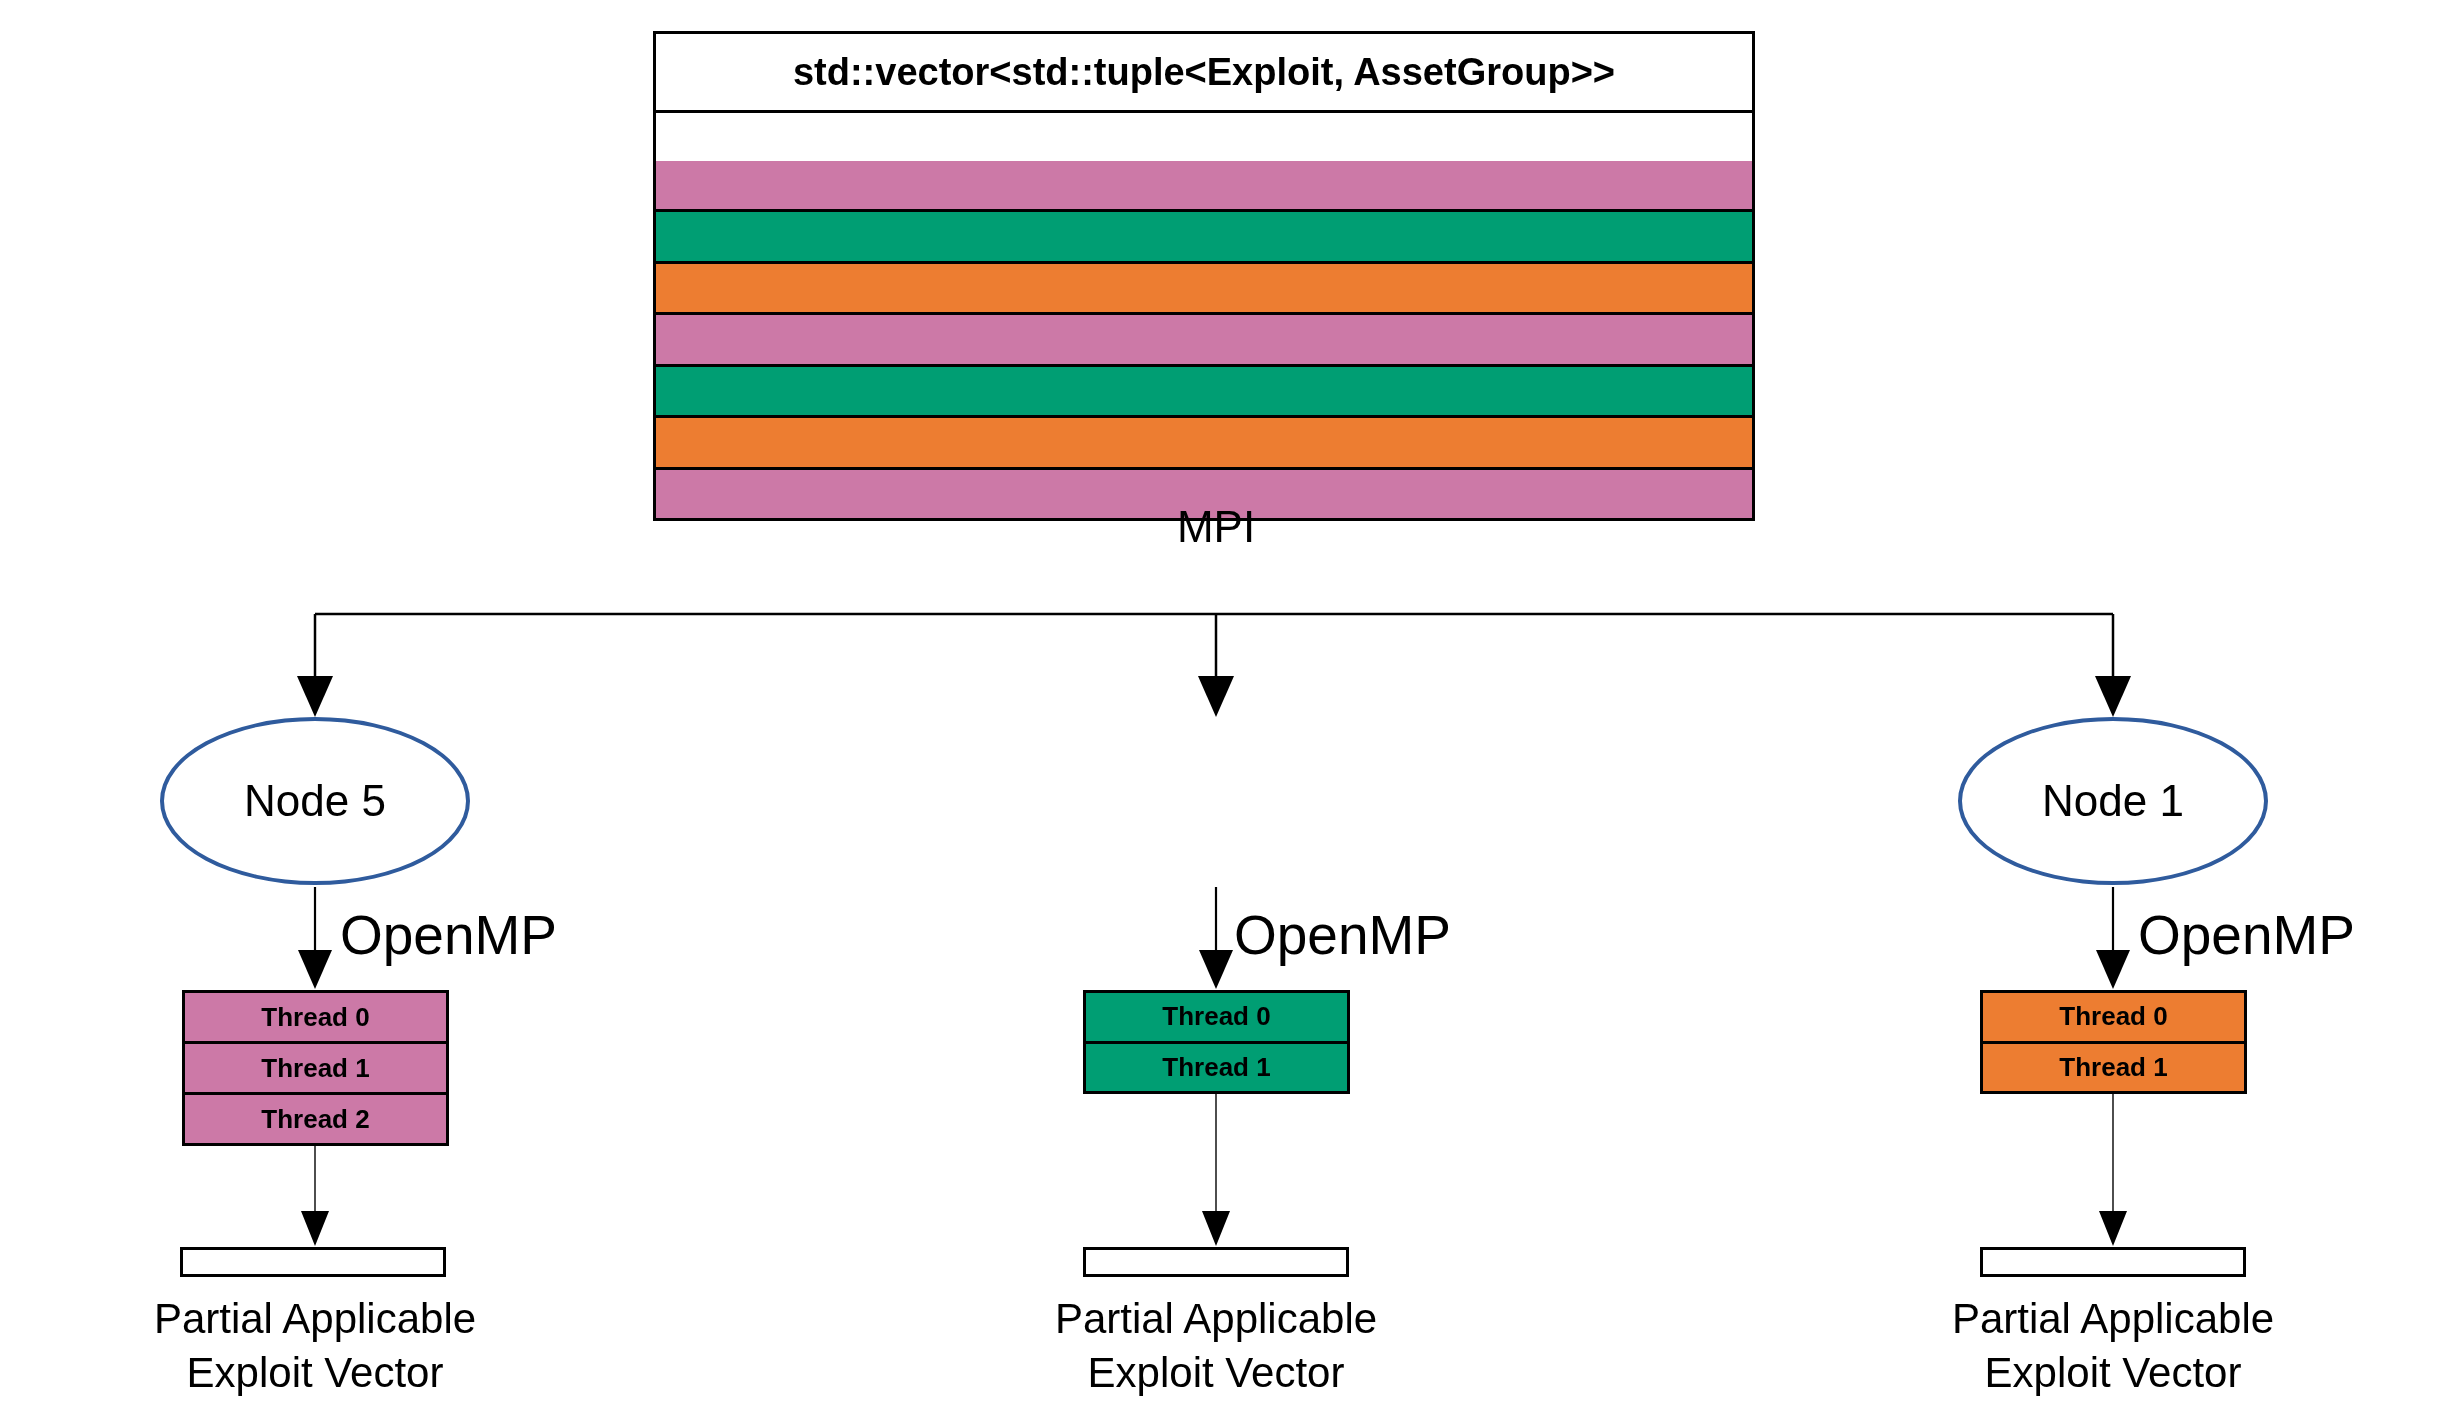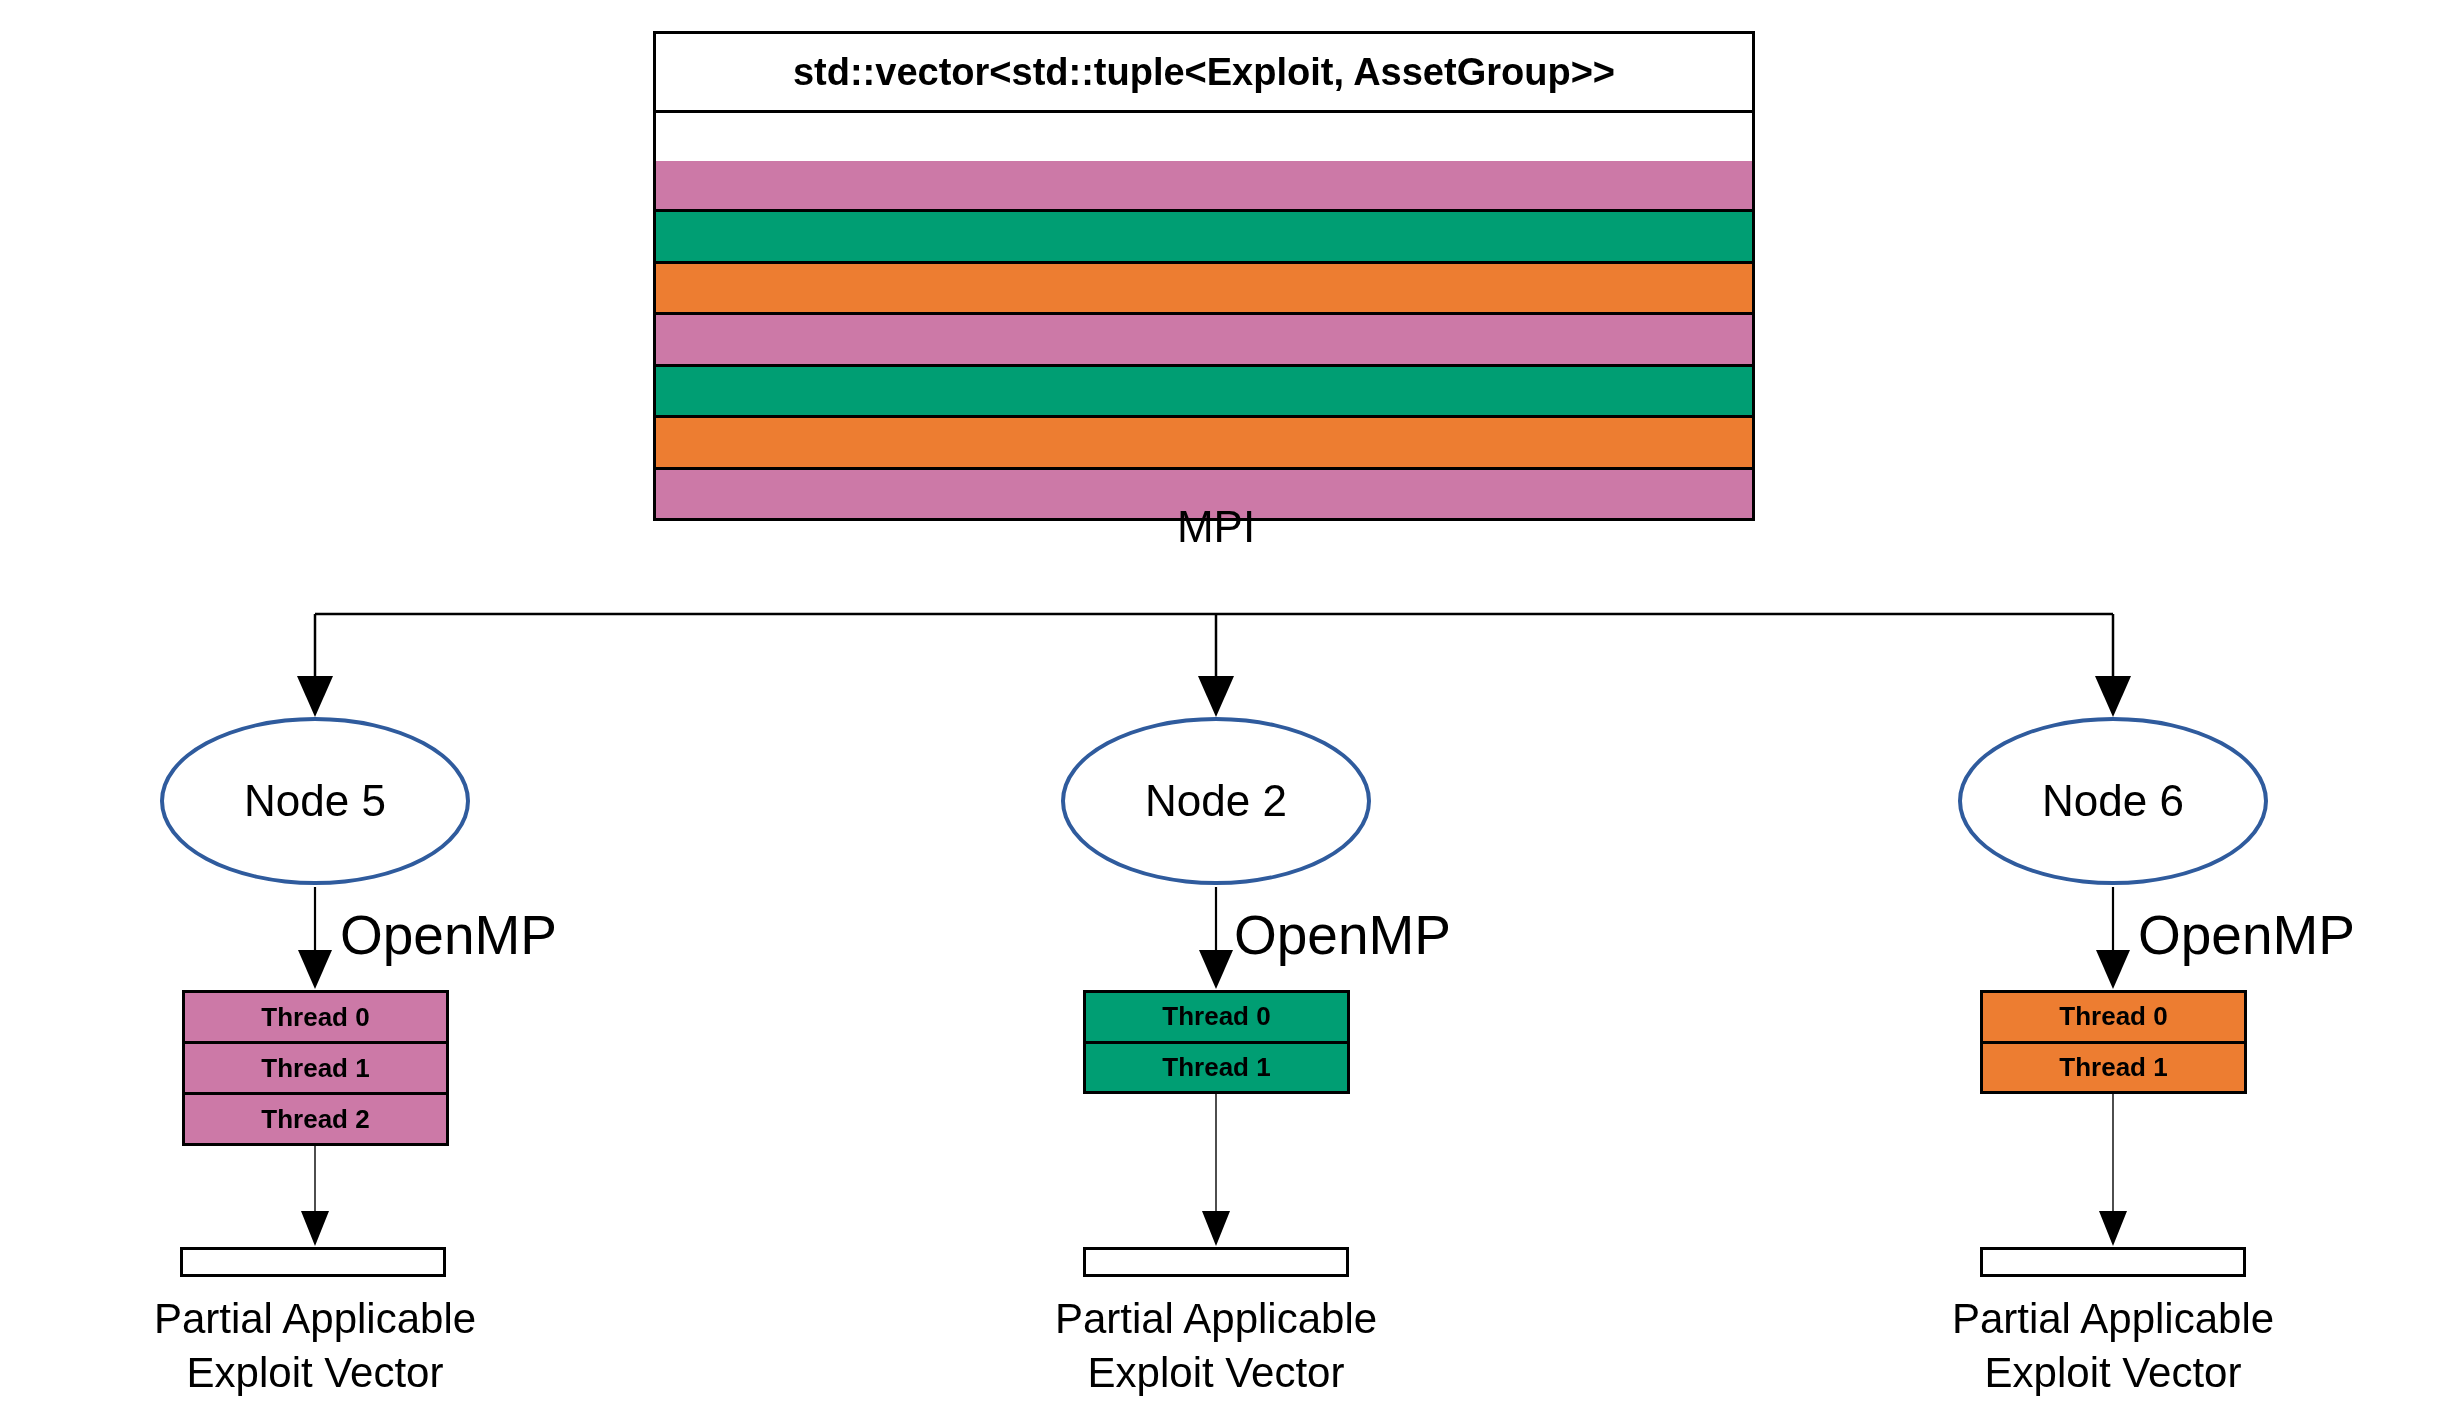--- a/index.html
+++ b/index.html
@@ -148,40 +148,37 @@
     <div class="thread-row" style="background-color: rgb(204, 121, 167);">
       <span>Thread 2</span>
     </div>
   </div>
   <div class="output-box obox-1"></div>
   <div class="output-label olabel-1">
     <div>Partial Applicable</div>
     <div>Exploit Vector</div>
   </div>
 
-  <div class="node-ellipse node-2" style="border-color: rgb(47, 91, 157);">
-    <span>Node 2</span>
-  </div>
   <div class="openmp-label openmp-2">OpenMP</div>
   <div class="thread-stack stack-2">
     <div class="thread-row" style="background-color: rgb(0, 158, 115);">
       <span>Thread 0</span>
     </div>
     <div class="thread-row" style="background-color: rgb(0, 158, 115);">
       <span>Thread 1</span>
     </div>
   </div>
   <div class="output-box obox-2"></div>
   <div class="output-label olabel-2">
     <div>Partial Applicable</div>
     <div>Exploit Vector</div>
   </div>
 
   <div class="node-ellipse node-3" style="border-color: rgb(47, 91, 157);">
-    <span>Node 6</span>
+    <span>Node 1</span>
   </div>
   <div class="openmp-label openmp-3">OpenMP</div>
   <div class="thread-stack stack-3">
     <div class="thread-row" style="background-color: rgb(237, 125, 49);">
       <span>Thread 0</span>
     </div>
     <div class="thread-row" style="background-color: rgb(237, 125, 49);">
       <span>Thread 1</span>
     </div>
   </div>

